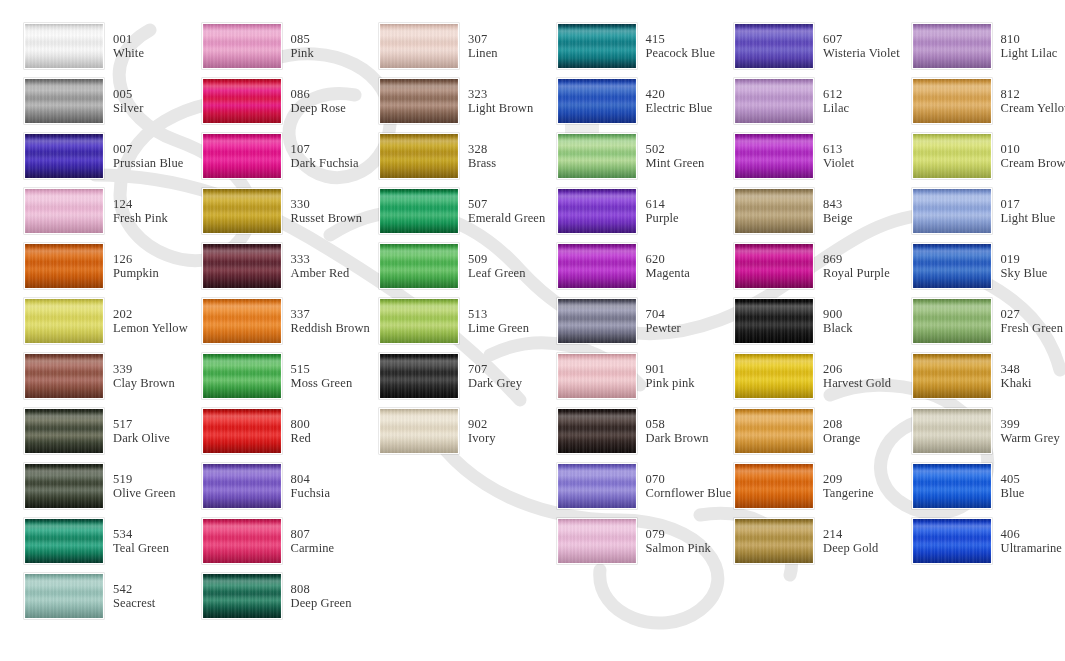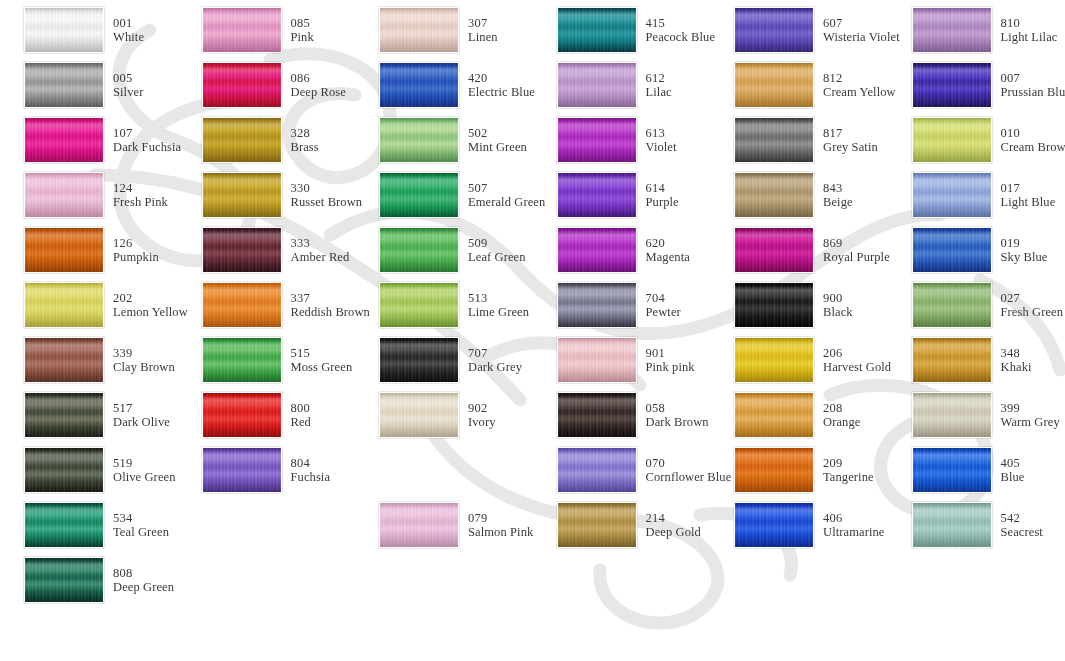--- a/index.html
+++ b/index.html
@@ -28,21 +28,21 @@
   
   #chart {
     position: absolute;
     left: 0; top: 0;
     width: 869px;
     height: 661px;
     z-index: 2;
     display: grid;
     grid-template-columns: repeat(6, 177.5px);
     grid-template-rows: repeat(12, 55.08px);
-    padding-top: 2px;
+    padding-top: 18px;
     box-sizing: border-box;
   }
 
   .cell {
     display: flex;
     align-items: center;
     position: relative;
   }
 
   .swatch-wrap {
@@ -247,20 +247,33 @@
         </div>
       </div>
       <div class="labels">
         <span class="code">086</span>
         <span class="name">Deep Rose</span>
       </div>
     </div>
     <div class="cell">
       <div class="swatch-wrap">
         <div class="swatch">
+          <div class="base" style="background: linear-gradient(rgb(107, 75, 58) 0%, rgb(142, 107, 88) 12%, rgb(176, 140, 122) 26%, rgb(142, 107, 88) 46%, rgb(176, 140, 122) 60%, rgb(142, 107, 88) 78%, rgb(107, 75, 58) 100%);"></div>
+          <div class="strands"></div>
+          <div class="band"></div>
+        </div>
+      </div>
+      <div class="labels">
+        <span class="code">323</span>
+        <span class="name">Light Brown</span>
+      </div>
+    </div>
+    <div class="cell">
+      <div class="swatch-wrap">
+        <div class="swatch">
           <div class="base" style="background: linear-gradient(rgb(21, 54, 160) 0%, rgb(31, 78, 192) 12%, rgb(46, 98, 198) 26%, rgb(31, 78, 192) 46%, rgb(46, 98, 198) 60%, rgb(31, 78, 192) 78%, rgb(21, 54, 160) 100%);"></div>
           <div class="strands"></div>
           <div class="band"></div>
         </div>
       </div>
       <div class="labels">
         <span class="code">420</span>
         <span class="name">Electric Blue</span>
       </div>
     </div>
@@ -351,33 +364,20 @@
         </div>
       </div>
       <div class="labels">
         <span class="code">613</span>
         <span class="name">Violet</span>
       </div>
     </div>
     <div class="cell">
       <div class="swatch-wrap">
         <div class="swatch">
-          <div class="base" style="background: linear-gradient(rgb(61, 61, 61) 0%, rgb(106, 106, 106) 12%, rgb(140, 140, 140) 26%, rgb(106, 106, 106) 46%, rgb(140, 140, 140) 60%, rgb(106, 106, 106) 78%, rgb(61, 61, 61) 100%);"></div>
-          <div class="strands"></div>
-          <div class="band"></div>
-        </div>
-      </div>
-      <div class="labels">
-        <span class="code">817</span>
-        <span class="name">Grey Satin</span>
-      </div>
-    </div>
-    <div class="cell">
-      <div class="swatch-wrap">
-        <div class="swatch">
           <div class="base" style="background: linear-gradient(rgb(185, 199, 78) 0%, rgb(204, 216, 98) 12%, rgb(218, 227, 114) 26%, rgb(204, 216, 98) 46%, rgb(218, 227, 114) 60%, rgb(204, 216, 98) 78%, rgb(185, 199, 78) 100%);"></div>
           <div class="strands"></div>
           <div class="band"></div>
         </div>
       </div>
       <div class="labels">
         <span class="code">010</span>
         <span class="name">Cream Brown</span>
       </div>
     </div>
@@ -843,20 +843,33 @@
           <div class="base" style="background: linear-gradient(rgb(6, 68, 52) 0%, rgb(16, 133, 97) 12%, rgb(42, 169, 133) 26%, rgb(16, 133, 97) 46%, rgb(42, 169, 133) 60%, rgb(16, 133, 97) 78%, rgb(6, 68, 52) 100%);"></div>
           <div class="strands"></div>
           <div class="band"></div>
         </div>
       </div>
       <div class="labels">
         <span class="code">534</span>
         <span class="name">Teal Green</span>
       </div>
     </div>
+    <div class="cell">
+      <div class="swatch-wrap">
+        <div class="swatch">
+          <div class="base" style="background: linear-gradient(rgb(195, 20, 77) 0%, rgb(228, 40, 102) 12%, rgb(239, 64, 124) 26%, rgb(228, 40, 102) 46%, rgb(239, 64, 124) 60%, rgb(228, 40, 102) 78%, rgb(195, 20, 77) 100%);"></div>
+          <div class="strands"></div>
+          <div class="band"></div>
+        </div>
+      </div>
+      <div class="labels">
+        <span class="code">807</span>
+        <span class="name">Carmine</span>
+      </div>
+    </div>
     <div class="cell"></div>
     <div class="cell">
       <div class="swatch-wrap">
         <div class="swatch">
           <div class="base" style="background: linear-gradient(rgb(226, 168, 203) 0%, rgb(235, 184, 216) 12%, rgb(240, 196, 224) 26%, rgb(235, 184, 216) 46%, rgb(240, 196, 224) 60%, rgb(235, 184, 216) 78%, rgb(226, 168, 203) 100%);"></div>
           <div class="strands"></div>
           <div class="band"></div>
         </div>
       </div>
       <div class="labels">

